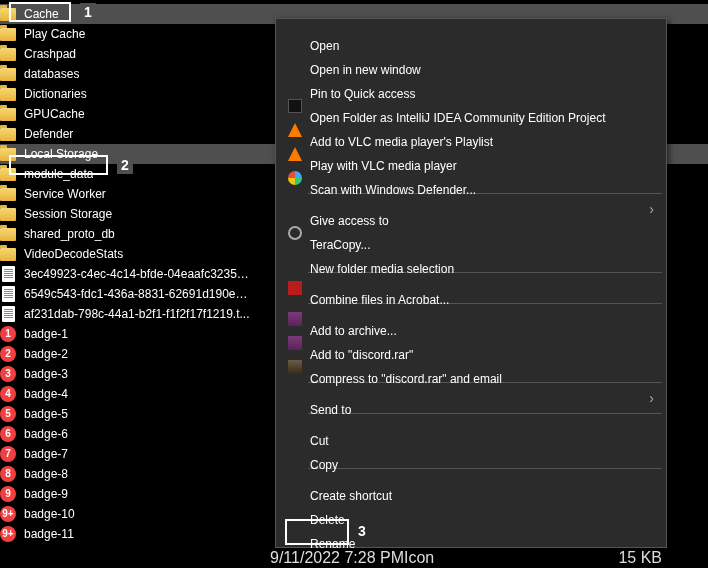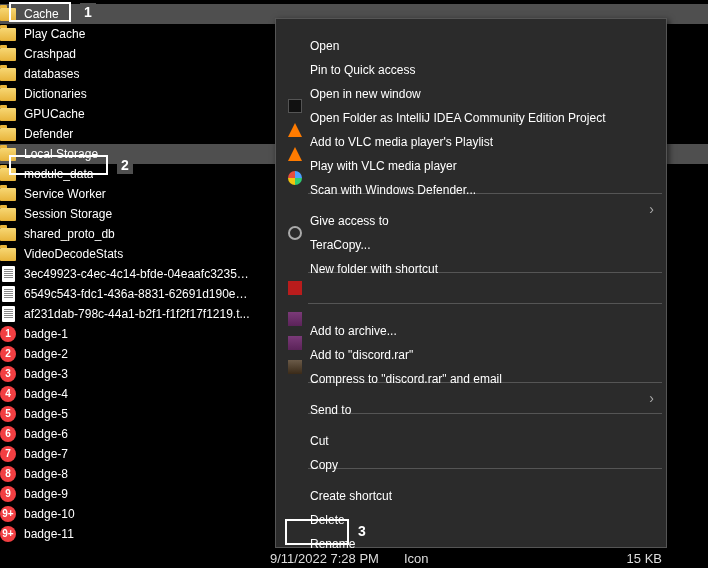--- a/index.html
+++ b/index.html
@@ -163,21 +163,21 @@
 
   .status-bar{
     position:absolute;
     left:0; bottom:0;
     width:100%;
     height:20px;
     background:#000;
     display:flex;
     align-items:center;
     color:#ddd;
-    font-size:13px;
+    font-size:16px;
   }
   .status-bar .s1{ position:absolute; left:270px;}
   .status-bar .s2{ position:absolute; left:404px;}
   .status-bar .s3{ position:absolute; right:46px;}
 </style>
 </head>
 <body>
 
 <div class="file-list" id="file-list">
     <div class="file-row selected">
@@ -350,25 +350,25 @@
 <div class="marker" style="left:9px; top:155px; width:99px; height:20px;"></div>
 <div class="marker-label" style="left:117px; top:156px; height:18px;">2</div>
 
 <div class="ctx-menu" id="ctx-menu">
     <div class="ctx-item">
       <span class="ctx-icon"></span>
       <span class="ctx-label">Open</span>
     </div>
     <div class="ctx-item">
       <span class="ctx-icon"></span>
+      <span class="ctx-label">Open in new window</span>
+    </div>
+    <div class="ctx-item">
+      <span class="ctx-icon"></span>
       <span class="ctx-label">Pin to Quick access</span>
-    </div>
-    <div class="ctx-item">
-      <span class="ctx-icon"></span>
-      <span class="ctx-label">Open in new window</span>
     </div>
     <div class="ctx-item">
       <span class="ctx-icon">
         <span class="ic-intellij"></span>
       </span>
       <span class="ctx-label">Open Folder as IntelliJ IDEA Community Edition Project</span>
     </div>
     <div class="ctx-item">
       <span class="ctx-icon">
         <span class="ic-vlc"></span>
@@ -394,27 +394,28 @@
       <span class="ctx-chevron">›</span>
     </div>
     <div class="ctx-item">
       <span class="ctx-icon">
         <span class="ic-tera"></span>
       </span>
       <span class="ctx-label">TeraCopy...</span>
     </div>
     <div class="ctx-item">
       <span class="ctx-icon"></span>
-      <span class="ctx-label">New folder with shortcut</span>
+      <span class="ctx-label">New folder media selection</span>
     </div>
     <div class="ctx-sep"></div>
     <div class="ctx-item">
       <span class="ctx-icon">
         <span class="ic-acro"></span>
       </span>
+      <span class="ctx-label">Combine files in Acrobat...</span>
     </div>
     <div class="ctx-sep"></div>
     <div class="ctx-item">
       <span class="ctx-icon">
         <span class="ic-rar"></span>
       </span>
       <span class="ctx-label">Add to archive...</span>
     </div>
     <div class="ctx-item">
       <span class="ctx-icon">

